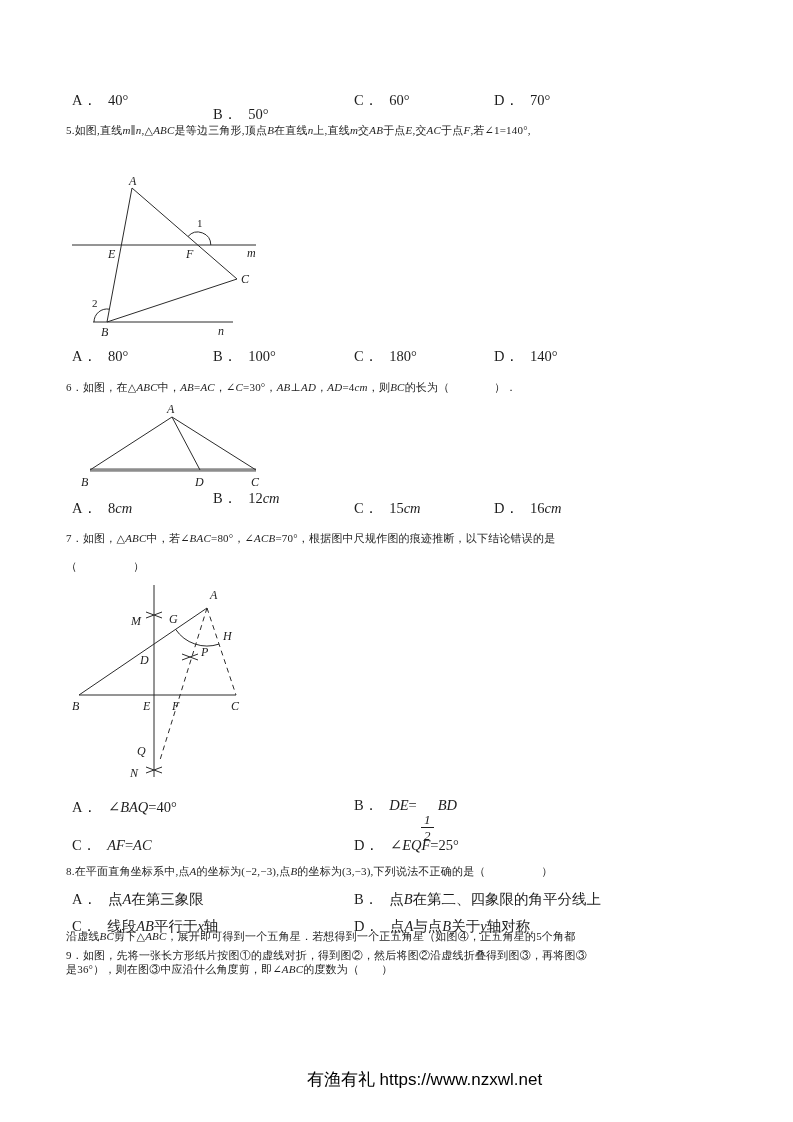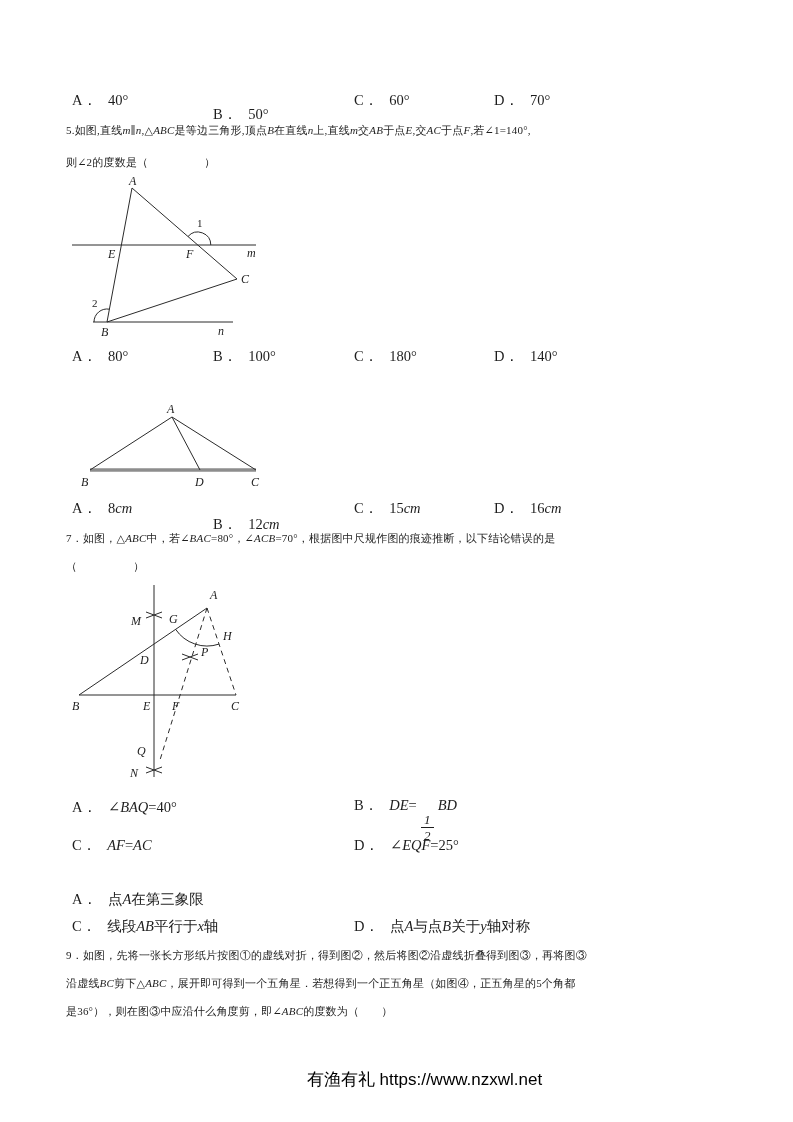--- a/index.html
+++ b/index.html
@@ -29,21 +29,20 @@
 <body>
 
 <div class="page">
 
   <span class="opt" style="left:72px;top:90px"><span class="lab">A．</span><span class="mathify">40°</span></span>
   <span class="opt" style="left:213px;top:104px"><span class="lab">B．</span><span class="mathify">50°</span></span>
   <span class="opt" style="left:354px;top:90px"><span class="lab">C．</span><span class="mathify">60°</span></span>
   <span class="opt" style="left:494px;top:90px"><span class="lab">D．</span><span class="mathify">70°</span></span>
 
   <div class="line mathify" style="left:66px;top:120px">5.如图,直线<i>m</i>∥<i>n</i>,△<i>ABC</i>是等边三角形,顶点<i>B</i>在直线<i>n</i>上,直线<i>m</i>交<i>AB</i>于点<i>E</i>,交<i>AC</i>于点<i>F</i>,若∠1=140°,</div>
-  <div class="line mathify" style="left:66px;top:152px">则∠2的度数是（　　　　　）</div>
 
   <svg class="fig" style="left:60px;top:176px" width="210" height="166" viewBox="0 0 210 166">
     <line x1="12" y1="69" x2="196" y2="69"></line>
     <line x1="33" y1="146" x2="173" y2="146"></line>
     <line x1="72" y1="12" x2="47" y2="146"></line>
     <line x1="72" y1="12" x2="177" y2="103"></line>
     <line x1="47" y1="146" x2="177" y2="103"></line>
     <path d="M150.8 69 A13 13 0 0 0 128 60.5"></path>
     <path d="M34 146 A13 13 0 0 1 49.4 133.2"></path>
     <text x="69" y="9">A</text>
@@ -55,34 +54,35 @@
     <text x="41" y="160">B</text>
     <text x="181" y="107">C</text>
     <text x="158" y="159">n</text>
   </svg>
 
   <span class="opt" style="left:72px;top:346px"><span class="lab">A．</span><span class="mathify">80°</span></span>
   <span class="opt" style="left:213px;top:346px"><span class="lab">B．</span><span class="mathify">100°</span></span>
   <span class="opt" style="left:354px;top:346px"><span class="lab">C．</span><span class="mathify">180°</span></span>
   <span class="opt" style="left:494px;top:346px"><span class="lab">D．</span><span class="mathify">140°</span></span>
 
+  <div class="line mathify" style="left:66px;top:377px">6．如图，在△<i>ABC</i>中，<i>AB</i>=<i>AC</i>，∠<i>C</i>=30°，<i>AB</i>⊥<i>AD</i>，<i>AD</i>=4<i>cm</i>，则<i>BC</i>的长为（　　　　）．</div>
 
   <svg class="fig" style="left:75px;top:403px" width="190" height="88" viewBox="0 0 190 88">
     <line class="thickgray" x1="15" y1="67" x2="181" y2="67"></line>
     <line x1="97" y1="14" x2="15" y2="67"></line>
     <line x1="97" y1="14" x2="125" y2="67"></line>
     <line x1="97" y1="14" x2="181" y2="67"></line>
     <text x="92" y="10">A</text>
     <text x="6" y="83">B</text>
     <text x="120" y="83">D</text>
     <text x="176" y="83">C</text>
   </svg>
 
   <span class="opt" style="left:72px;top:498px"><span class="lab">A．</span><span class="mathify">8<i>cm</i></span></span>
-  <span class="opt" style="left:213px;top:514px"><span class="lab">B．</span><span class="mathify">12<i>cm</i></span></span>
+  <span class="opt" style="left:213px;top:488px"><span class="lab">B．</span><span class="mathify">12<i>cm</i></span></span>
   <span class="opt" style="left:354px;top:498px"><span class="lab">C．</span><span class="mathify">15<i>cm</i></span></span>
   <span class="opt" style="left:494px;top:498px"><span class="lab">D．</span><span class="mathify">16<i>cm</i></span></span>
 
   <div class="line mathify" style="left:66px;top:528px">7．如图，△<i>ABC</i>中，若∠<i>BAC</i>=80°，∠<i>ACB</i>=70°，根据图中尺规作图的痕迹推断，以下结论错误的是</div>
   <div class="line mathify" style="left:66px;top:556px">（　　　　　）</div>
 
   <svg class="fig" style="left:60px;top:583px" width="190" height="200" viewBox="0 0 190 200">
     <line x1="94" y1="2" x2="94" y2="194"></line>
     <line x1="19" y1="112" x2="176" y2="112"></line>
     <line x1="147" y1="25" x2="19" y2="112"></line>
@@ -119,23 +119,25 @@
   <span class="opt" style="left:354px;top:795px">
     <span class="lab">B．</span><span class="mathify"><i>DE</i>=</span><span class="frac">
         <span class="fnum">1</span>
         <span class="fbar"></span>
         <span class="fden">2</span>
       </span><span class="mathify"><i>BD</i></span>
   </span>
   <span class="opt" style="left:72px;top:835px"><span class="lab">C．</span><span class="mathify"><i>AF</i>=<i>AC</i></span></span>
   <span class="opt" style="left:354px;top:835px"><span class="lab">D．</span><span class="mathify">∠<i>EQF</i>=25°</span></span>
 
+  <div class="line mathify" style="left:66px;top:861px">8.在平面直角坐标系中,点<i>A</i>的坐标为(−2,−3),点<i>B</i>的坐标为(3,−3),下列说法不正确的是（　　　　　）</div>
   <span class="opt" style="left:72px;top:889px"><span class="lab">A．</span><span class="mathify">点<i>A</i>在第三象限</span></span>
+  <span class="opt" style="left:354px;top:889px"><span class="lab">B．</span><span class="mathify">点<i>B</i>在第二、四象限的角平分线上</span></span>
   <span class="opt" style="left:72px;top:916px"><span class="lab">C．</span><span class="mathify">线段<i>AB</i>平行于<i>x</i>轴</span></span>
   <span class="opt" style="left:354px;top:916px"><span class="lab">D．</span><span class="mathify">点<i>A</i>与点<i>B</i>关于<i>y</i>轴对称</span></span>
 
   <div class="line mathify" style="left:66px;top:945px">9．如图，先将一张长方形纸片按图①的虚线对折，得到图②，然后将图②沿虚线折叠得到图③，再将图③</div>
-  <div class="line mathify" style="left:66px;top:973px">沿虚线<i>BC</i>剪下△<i>ABC</i>，展开即可得到一个五角星．若想得到一个正五角星（如图④，正五角星的5个角都</div>
-  <div class="line mathify" style="left:66px;top:1001px">是36°），则在图③中应沿什么角度剪，即∠<i>ABC</i>的度数为（　　）</div>
+  <div class="line mathify" style="left:66px;top:926px">沿虚线<i>BC</i>剪下△<i>ABC</i>，展开即可得到一个五角星．若想得到一个正五角星（如图④，正五角星的5个角都</div>
+  <div class="line mathify" style="left:66px;top:959px">是36°），则在图③中应沿什么角度剪，即∠<i>ABC</i>的度数为（　　）</div>
 
   <div class="footer" style="color: #000000; margin-left: 28px;">有渔有礼 https://www.nzxwl.net</div>
 
 </div>
 
 </body></html>

